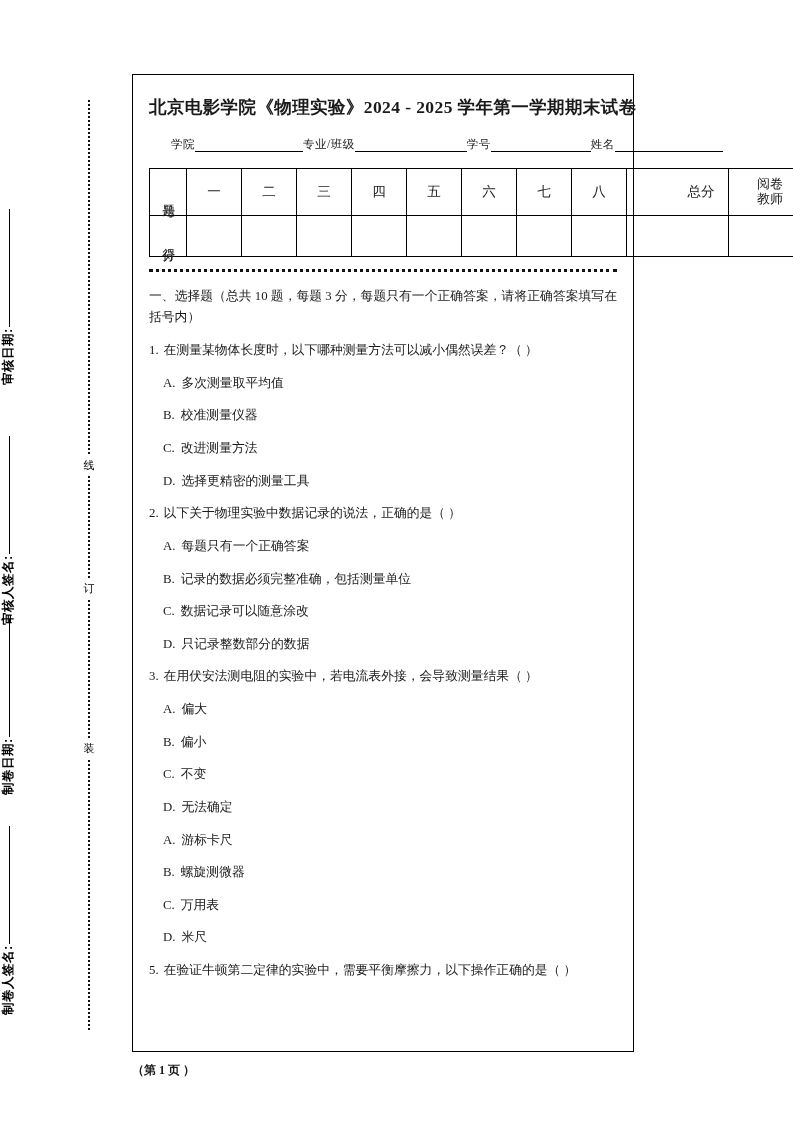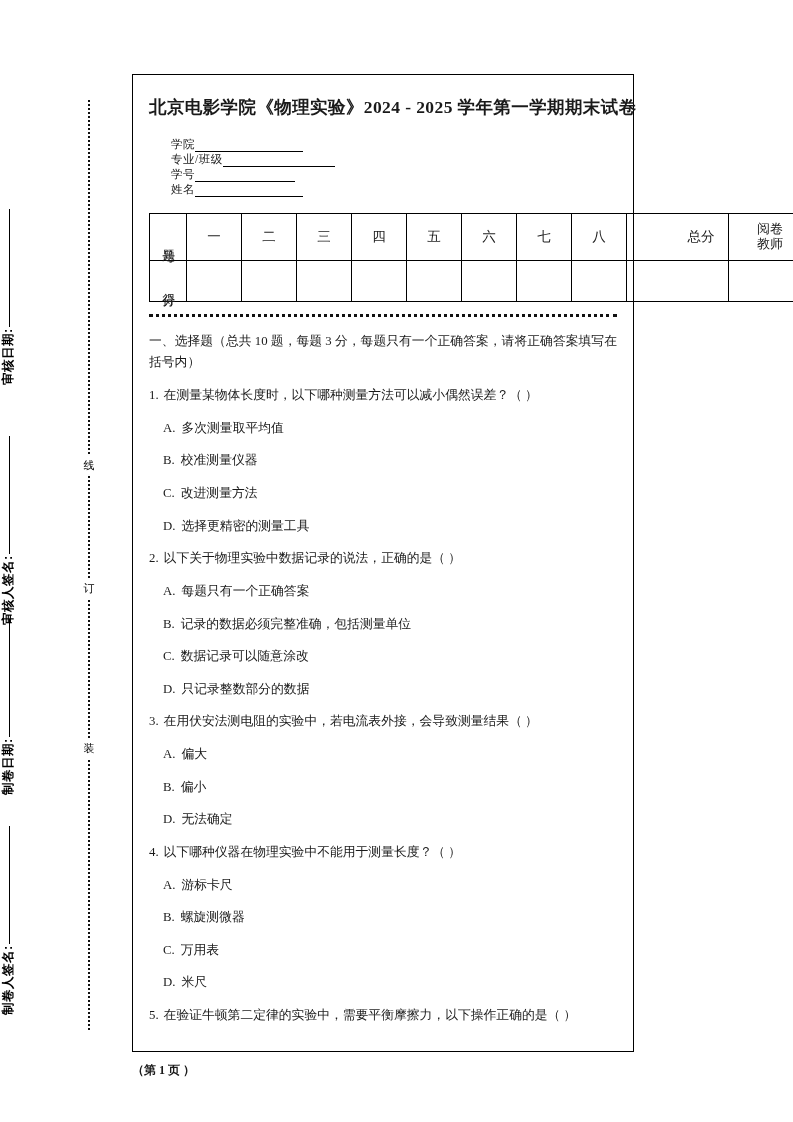--- a/index.html
+++ b/index.html
@@ -88,22 +88,22 @@
     margin: 6px 0 0 0;
     white-space: nowrap;
   }
 
   
   #student-info {
     margin: 18px 0 0 0;
     padding: 0 12px 0 22px;
     font-size: 11.5px;
     display: flex;
+    align-items: flex-end;
     white-space: nowrap;
-    flex-direction: column;
   }
   #student-info .field {
     display: flex;
     align-items: flex-end;
   }
   #student-info .flabel {
     font-size: 11.5px;
     letter-spacing: 0.5px;
   }
   #student-info .fline {
@@ -313,26 +313,26 @@
     <div class="q-stem">
       <span class="q-num">3.</span><span>在用伏安法测电阻的实验中，若电流表外接，会导致测量结果（  ）</span>
     </div>
     <div class="q-opt">
       <span class="opt-key">A.</span><span>偏大</span>
     </div>
     <div class="q-opt">
       <span class="opt-key">B.</span><span>偏小</span>
     </div>
     <div class="q-opt">
+      <span class="opt-key">C.</span><span>不变</span>
+    </div>
+    <div class="q-opt">
       <span class="opt-key">D.</span><span>无法确定</span>
     </div>
 
-    <div class="q-stem">
-      <span class="q-num">4.</span><span>以下哪种仪器在物理实验中不能用于测量长度？（  ）</span>
-    </div>
     <div class="q-opt">
       <span class="opt-key">A.</span><span>游标卡尺</span>
     </div>
     <div class="q-opt">
       <span class="opt-key">B.</span><span>螺旋测微器</span>
     </div>
     <div class="q-opt">
       <span class="opt-key">C.</span><span>万用表</span>
     </div>
     <div class="q-opt">

